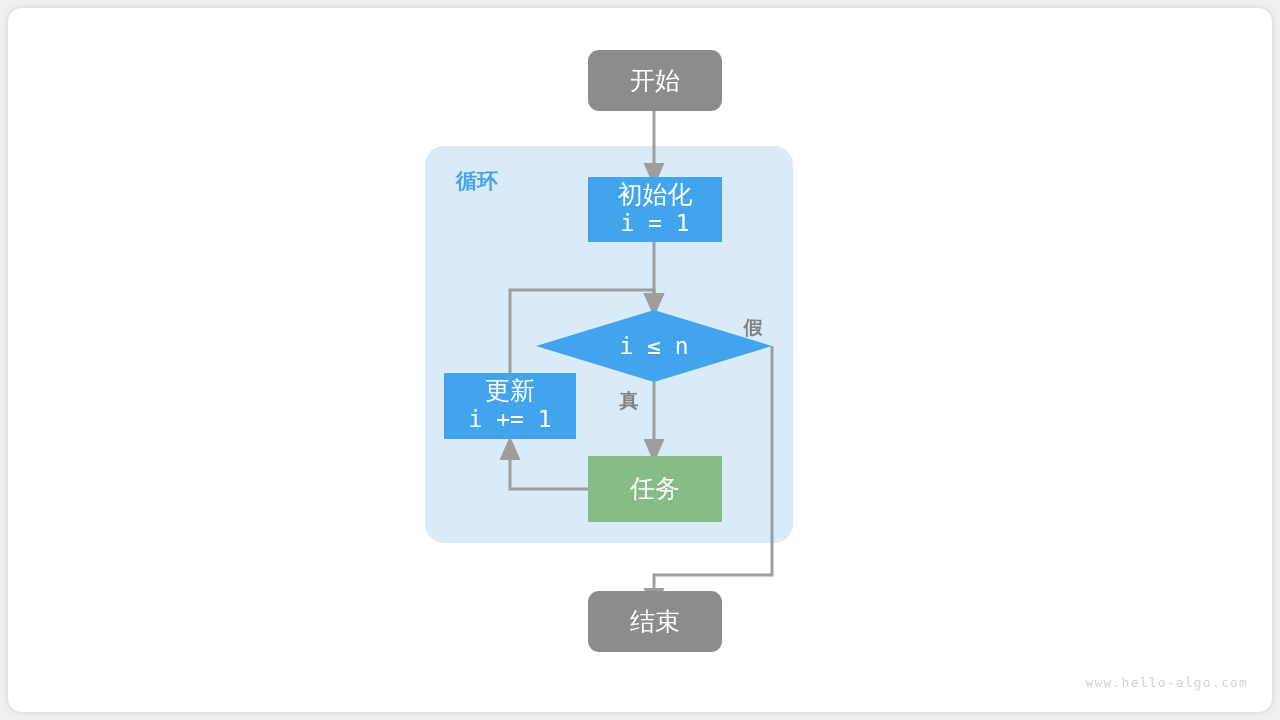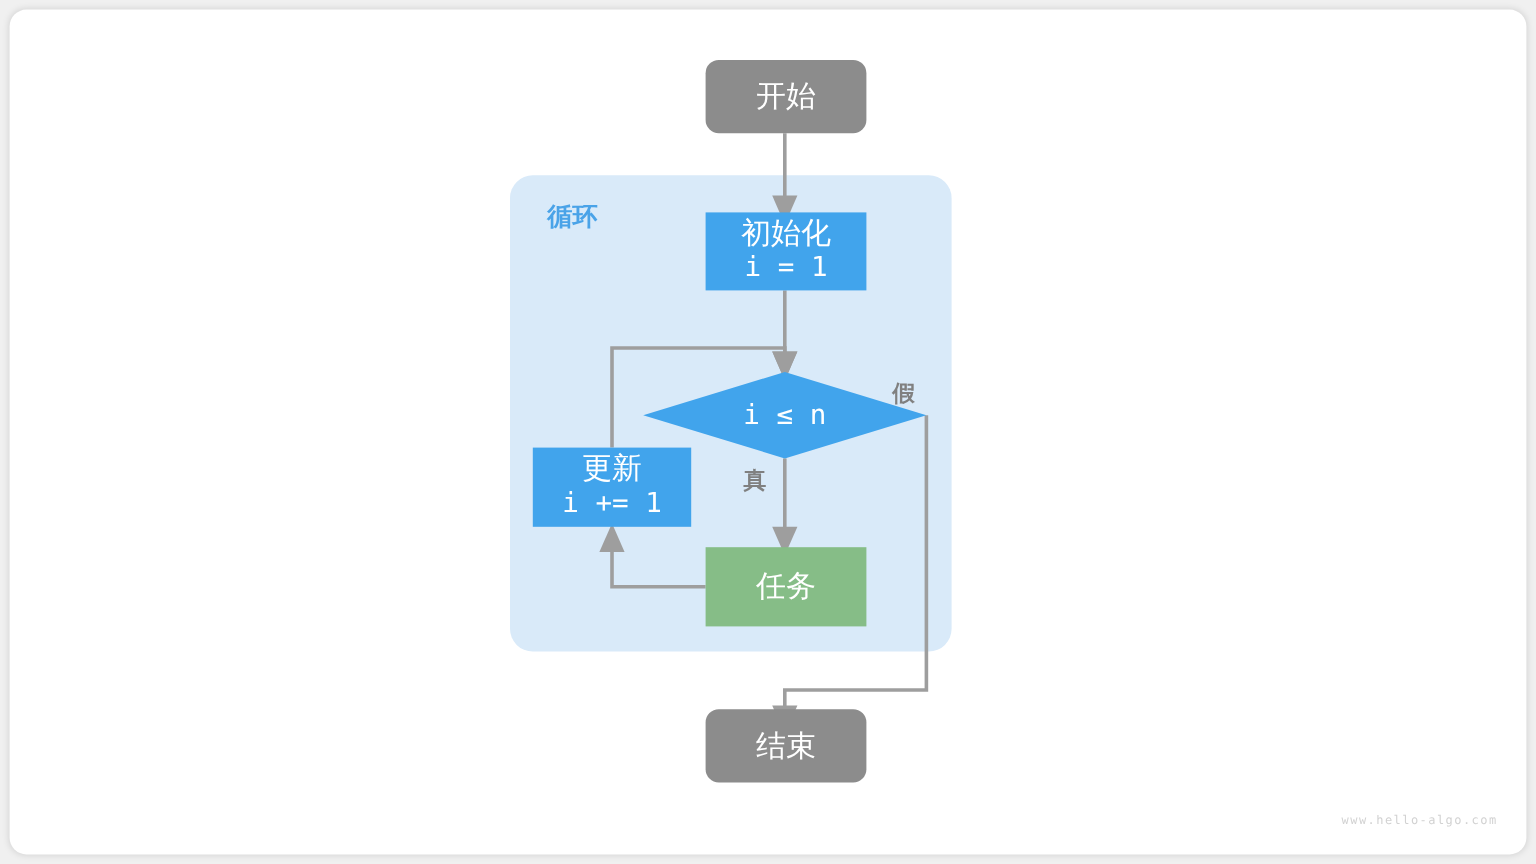--- a/index.html
+++ b/index.html
@@ -63,21 +63,21 @@
   .edge-line {
     stroke: #9e9e9e;
     stroke-width: 3;
     fill: none;
   }
   #watermark {
     position: absolute;
     right: 24px;
     bottom: 22px;
     font-family: "DejaVu Sans Mono", monospace;
-    font-size: 10px;
+    font-size: 13px;
     letter-spacing: 1.2px;
     color: #d2d2d2;
     user-select: none;
   }
 </style>
 </head>
 <body>
 
 <div id="page">
   <div id="card">

